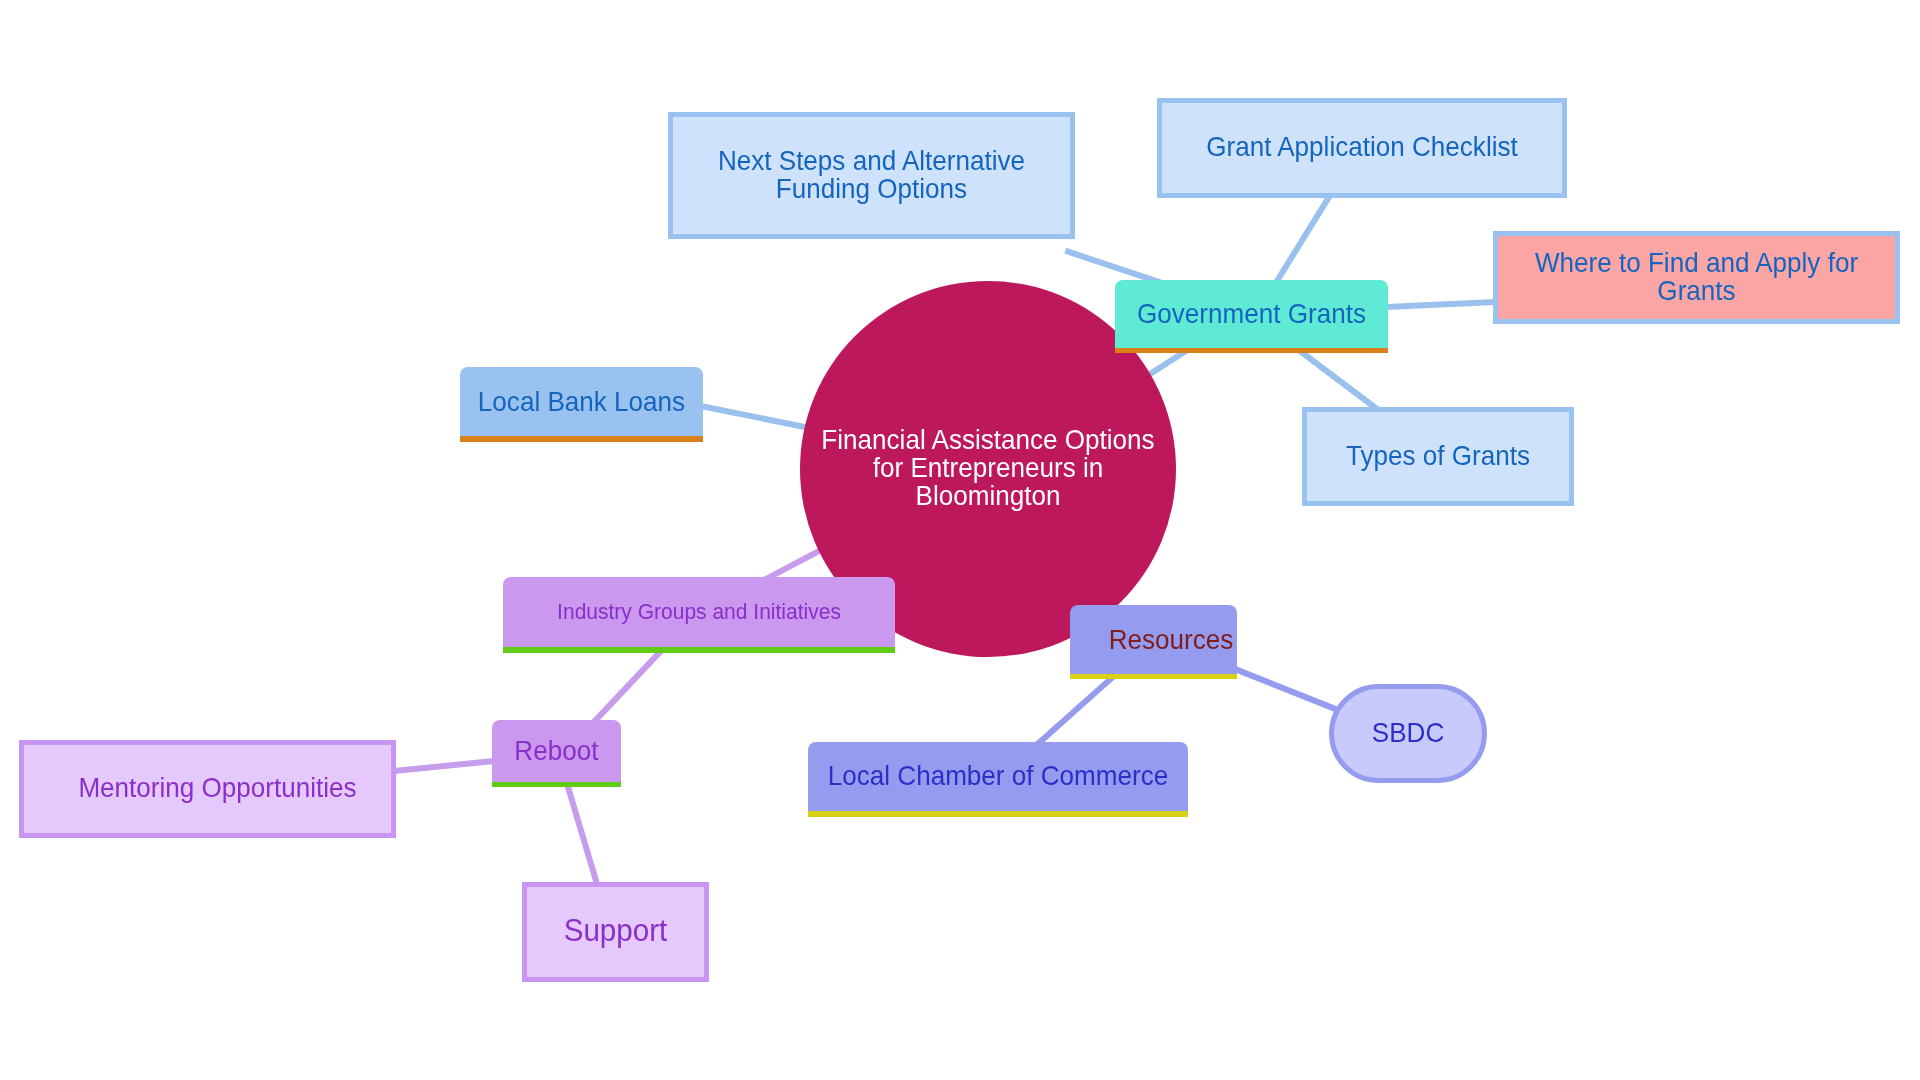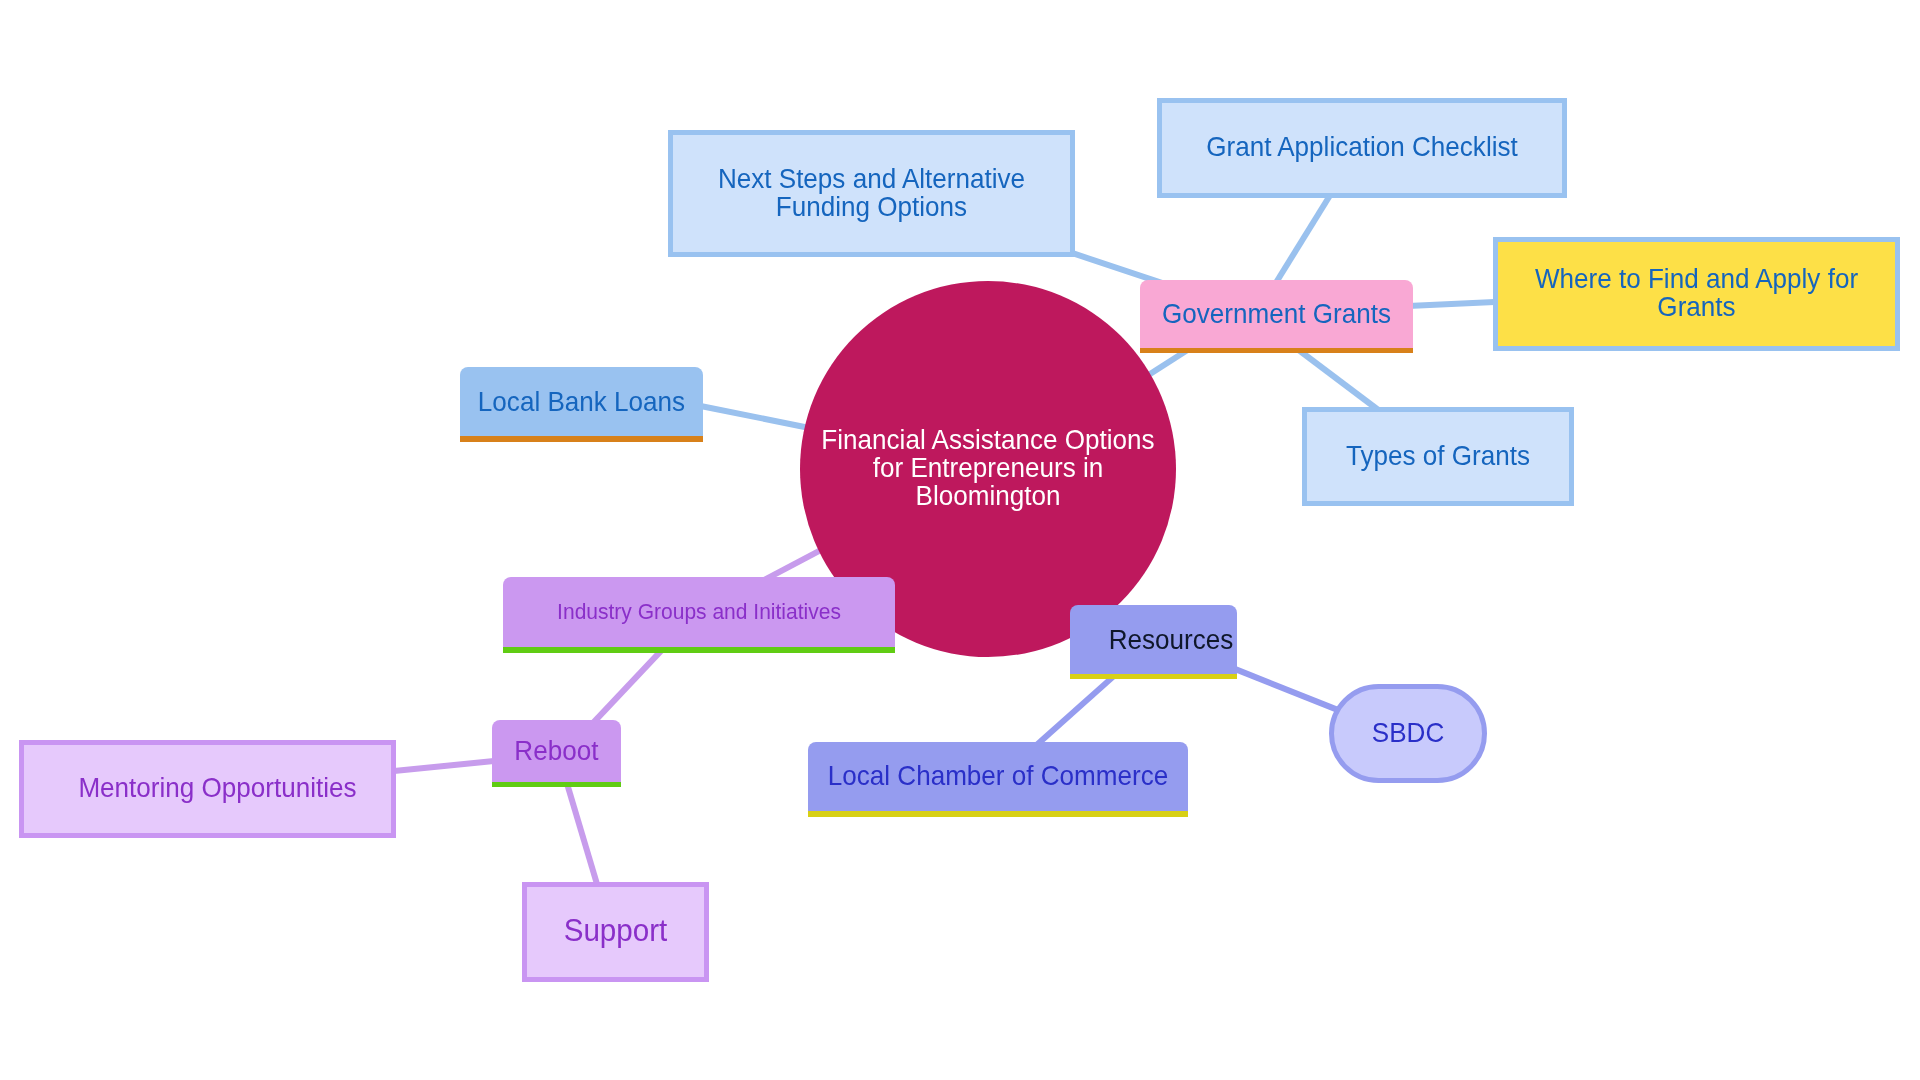--- a/index.html
+++ b/index.html
@@ -44,34 +44,34 @@
     <line class="wire" x1="1112.9301685645473" y1="676.8704591187278" x2="1036.5698314354527" y2="745.0295408812723" stroke="#959cef" stroke-width="6"></line>
     <line class="wire" x1="1230.3543544612282" y1="667.1512226937541" x2="1337.6456455387718" y2="709.8487773062459" stroke="#959cef" stroke-width="6"></line>
   </svg>
 
   <div id="nodes">
 
     <div class="node root" style="left: 800px; top: 281px; width: 376px; height: 376px; background: #be185d; color: rgb(255, 255, 255);">
       <span class="label">Financial Assistance Options<br>for Entrepreneurs in<br>Bloomington</span>
     </div>
 
-    <div class="node card" style="left: 1115px; top: 280px; width: 273px; height: 67.5px; font-size: 27.3px; background: #f9a8d4; color: rgb(21, 101, 190); margin-left: 25px;">
+    <div class="node card" style="left: 1115px; top: 280px; width: 273px; height: 67.5px; font-size: 27.3px; background: #5eead4; color: rgb(21, 101, 190);">
       <span class="label">Government Grants</span>
       <i class="uline" style="background: rgb(216, 129, 26);"></i>
     </div>
 
-    <div class="node leaf" style="left: 667.5px; top: 130px; width: 407px; height: 127px; font-size: 27.3px; background: rgb(207, 226, 251); border: 5.3px solid rgb(153, 194, 240); color: rgb(21, 101, 190); text-align: center;">
+    <div class="node leaf" style="left: 667.5px; top: 112px; width: 407px; height: 127px; font-size: 27.3px; background: rgb(207, 226, 251); border: 5.3px solid rgb(153, 194, 240); color: rgb(21, 101, 190); text-align: center;">
       <span class="label">Next Steps and Alternative<br>Funding Options</span>
     </div>
 
     <div class="node leaf" style="left: 1157px; top: 98px; width: 410px; height: 100px; font-size: 27.3px; background: rgb(207, 226, 251); border: 5.3px solid rgb(153, 194, 240); color: rgb(21, 101, 190);">
       <span class="label">Grant Application Checklist</span>
     </div>
 
-    <div class="node leaf" style="left: 1493px; top: 237px; width: 407px; height: 114px; font-size: 27.3px; background: #fde047; border: 5.3px solid rgb(153, 194, 240); color: rgb(21, 101, 190);">
+    <div class="node leaf" style="left: 1493px; top: 231px; width: 407px; height: 93px; font-size: 27.3px; background: #fca5a5; border: 5.3px solid rgb(153, 194, 240); color: rgb(21, 101, 190);">
       <span class="label">Where to Find and Apply for<br>Grants</span>
     </div>
 
     <div class="node leaf" style="left: 1302px; top: 407px; width: 272px; height: 99px; font-size: 27.3px; background: rgb(207, 226, 251); border: 5.3px solid rgb(153, 194, 240); color: rgb(21, 101, 190); justify-content: flex-end;">
       <span class="label">Types of Grants</span>
     </div>
 
     <div class="node card" style="left: 460.4px; top: 343.3px; width: 243px; height: 69px; font-size: 27.3px; background: rgb(153, 194, 240); color: rgb(21, 101, 190); margin-top: 24px;">
       <span class="label">Local Bank Loans</span>
       <i class="uline" style="background: rgb(216, 129, 26);"></i>
@@ -88,21 +88,21 @@
     </div>
 
     <div class="node leaf" style="left: 19px; top: 740px; width: 377px; height: 98px; font-size: 27.3px; background: rgb(230, 201, 252); border: 5.3px solid rgb(201, 149, 242); color: rgb(138, 47, 201); padding-left: 20px;">
       <span class="label">Mentoring Opportunities</span>
     </div>
 
     <div class="node leaf" style="left: 522px; top: 881.5px; width: 187px; height: 100px; font-size: 31px; background: rgb(230, 201, 252); border: 5.3px solid rgb(201, 149, 242); color: rgb(138, 47, 201);">
       <span class="label">Support</span>
     </div>
 
-    <div class="node card" style="left: 1070px; top: 605.4px; width: 167px; height: 68.3px; font-size: 27.3px; background: rgb(149, 156, 239); color: #0f172a; padding-left: 35px;">
+    <div class="node card" style="left: 1070px; top: 605.4px; width: 167px; height: 68.3px; font-size: 27.3px; background: rgb(149, 156, 239); color: #7f1d1d; padding-left: 35px;">
       <span class="label">Resources</span>
       <i class="uline" style="background: rgb(216, 208, 21);"></i>
     </div>
 
     <div class="node card" style="left: 808px; top: 741.7px; width: 380px; height: 69.5px; font-size: 27.3px; background: rgb(149, 156, 239); color: rgb(42, 47, 200);">
       <span class="label">Local Chamber of Commerce</span>
       <i class="uline" style="background: rgb(216, 208, 21);"></i>
     </div>
 
     <div class="node pill" style="left: 1329px; top: 684px; width: 158px; height: 99px; font-size: 27.3px; background: rgb(200, 202, 252); border: 5px solid rgb(149, 156, 239); border-radius: 49.5px; color: rgb(42, 47, 200);">

